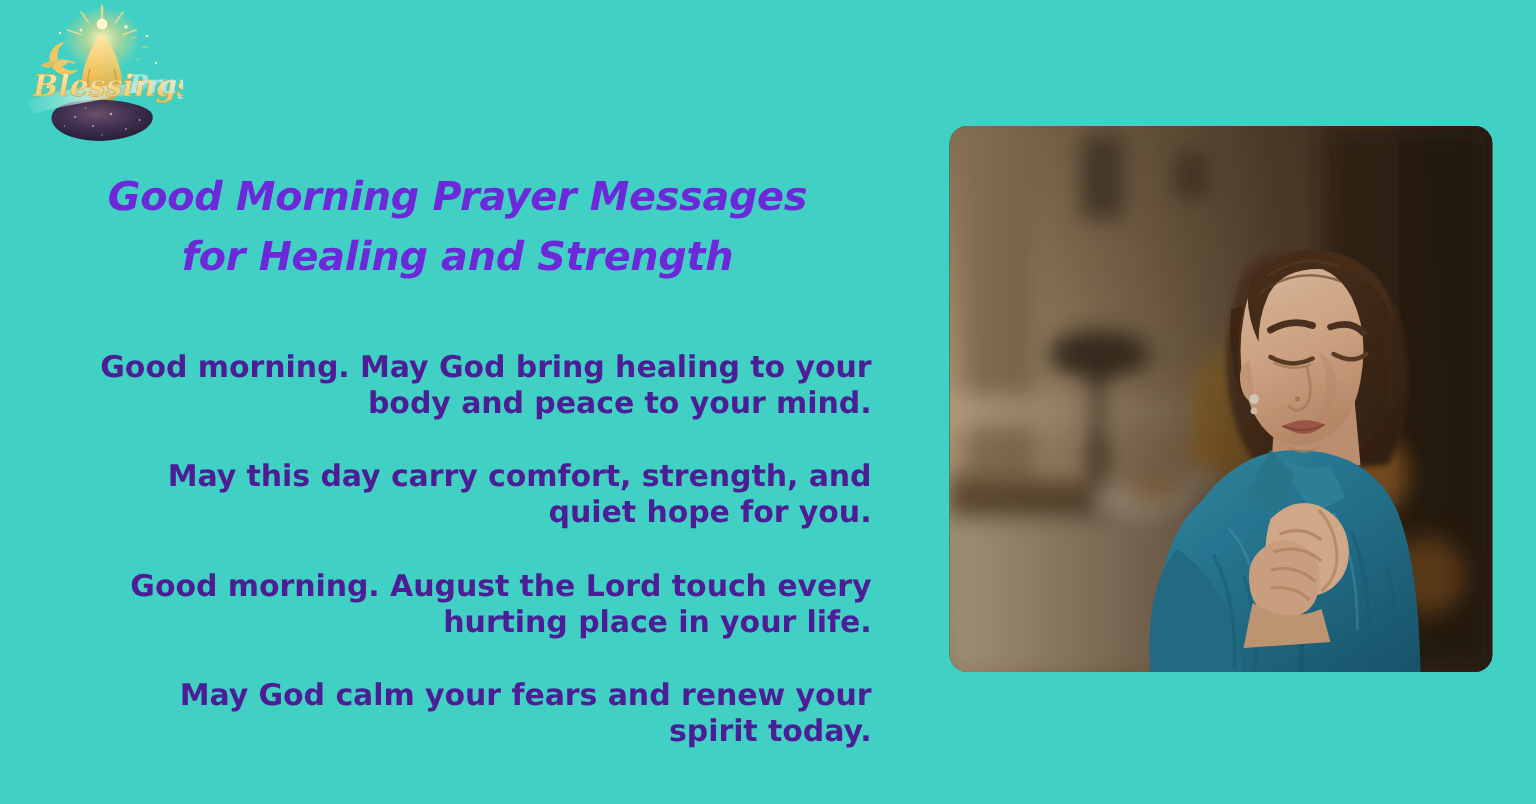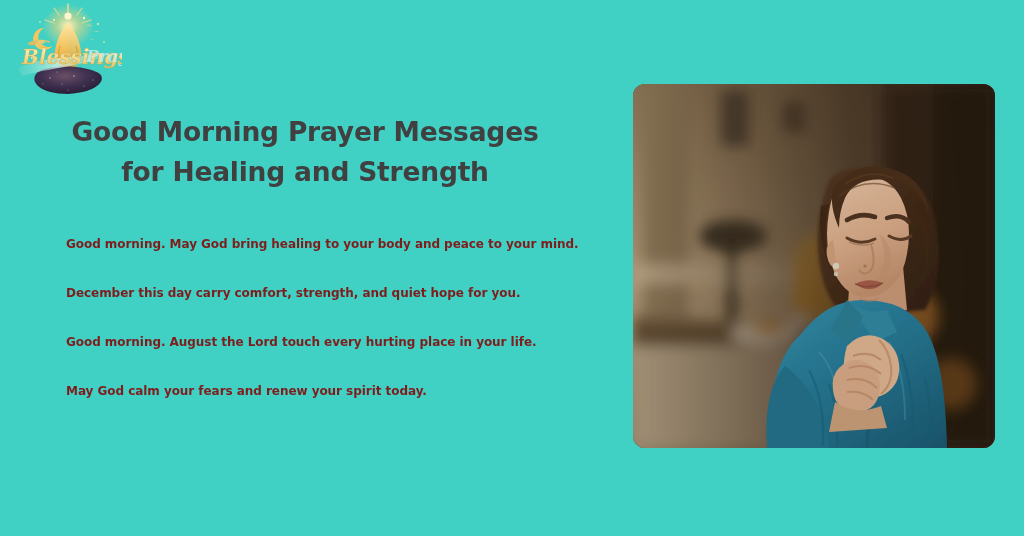--- a/index.html
+++ b/index.html
@@ -53,27 +53,28 @@
   .messages {
     margin: 0;
     padding: 0;
     list-style: none;
     position: absolute;
     left: 66px;
     top: 120px;
     width: 515px;
   }
   .messages li {
-    color: #7f1d1d;
-    font-size: 12px;
+    color: #4c1d95;
+    font-size: 20px;
     line-height: 24px;
     font-weight: 700;
     letter-spacing: -0.05px;
     margin: 0 0 25px 0;
     font-family: "DejaVu Sans", "Liberation Sans", sans-serif;
+    text-align: right;
   }
   .messages li:last-child { margin-bottom: 0; }
 
   
   .photo {
     position: absolute;
     left: 633px;
     top: 84px;
     width: 362px;
     height: 364px;
@@ -167,24 +168,24 @@
       </g>
 
       <path d="M8 66 C30 54 72 56 104 50 C78 64 38 66 12 74 Z" fill="url(#ribbon)"></path>
 
       <text x="12" y="62" font-family="DejaVu Serif, Liberation Serif, serif" font-size="20" font-style="italic" font-weight="700" fill="url(#wordg)" stroke="#c9a84a" stroke-width=".4">Blessings</text>
       <text x="76" y="60" font-family="DejaVu Serif, Liberation Serif, serif" font-size="17" font-style="italic" font-weight="700" fill="#cfeee6" fill-opacity=".75">Pray</text>
     </svg>
   </div>
 
   <div class="left-col">
-    <h1 class="headline" style="color: #404040;">Good Morning Prayer Messages for Healing and Strength</h1>
+    <h1 class="headline" style="color: #6d28d9; font-style: italic;">Good Morning Prayer Messages for Healing and Strength</h1>
     <ul class="messages">
       <li>Good morning. May God bring healing to your body and peace to your mind.</li>
-      <li>December this day carry comfort, strength, and quiet hope for you.</li>
+      <li>May this day carry comfort, strength, and quiet hope for you.</li>
       <li>Good morning. August the Lord touch every hurting place in your life.</li>
       <li>May God calm your fears and renew your spirit today.</li>
     </ul>
   </div>
 
   <div class="photo" style="border-radius: 12px;">
     <svg viewBox="0 0 362 364" preserveAspectRatio="xMidYMid slice">
       <defs>
         <linearGradient id="wallg" x1="0" y1="0" x2="0" y2="1">
           <stop offset="0%" stop-color="#8f7a5c"></stop>

